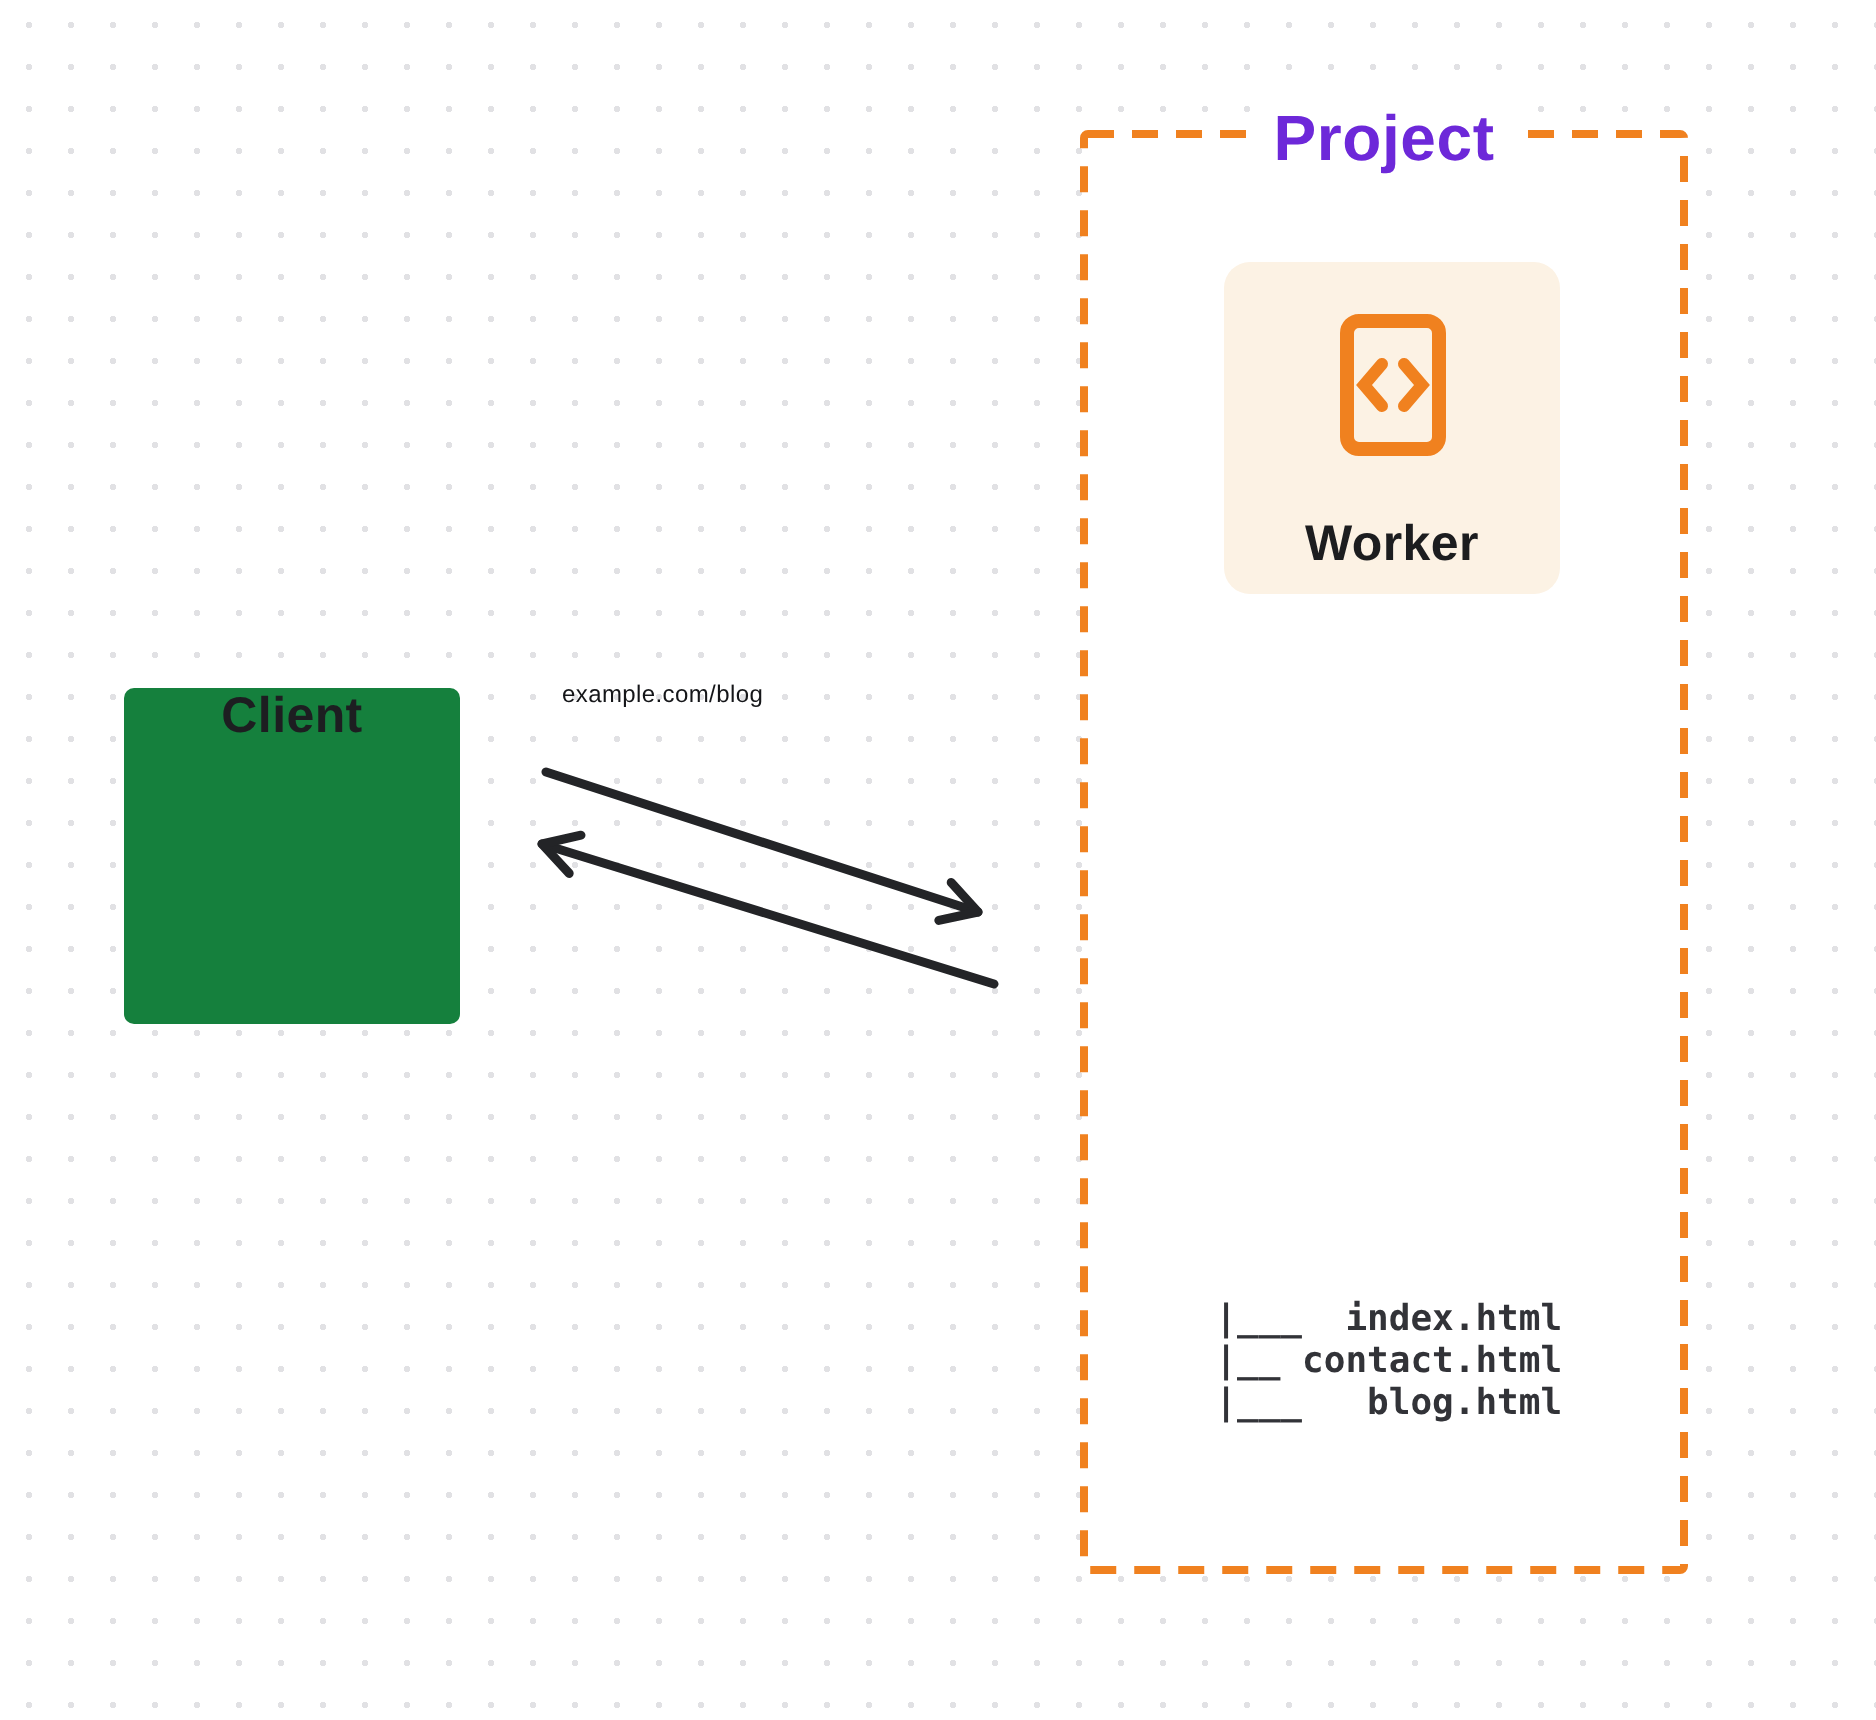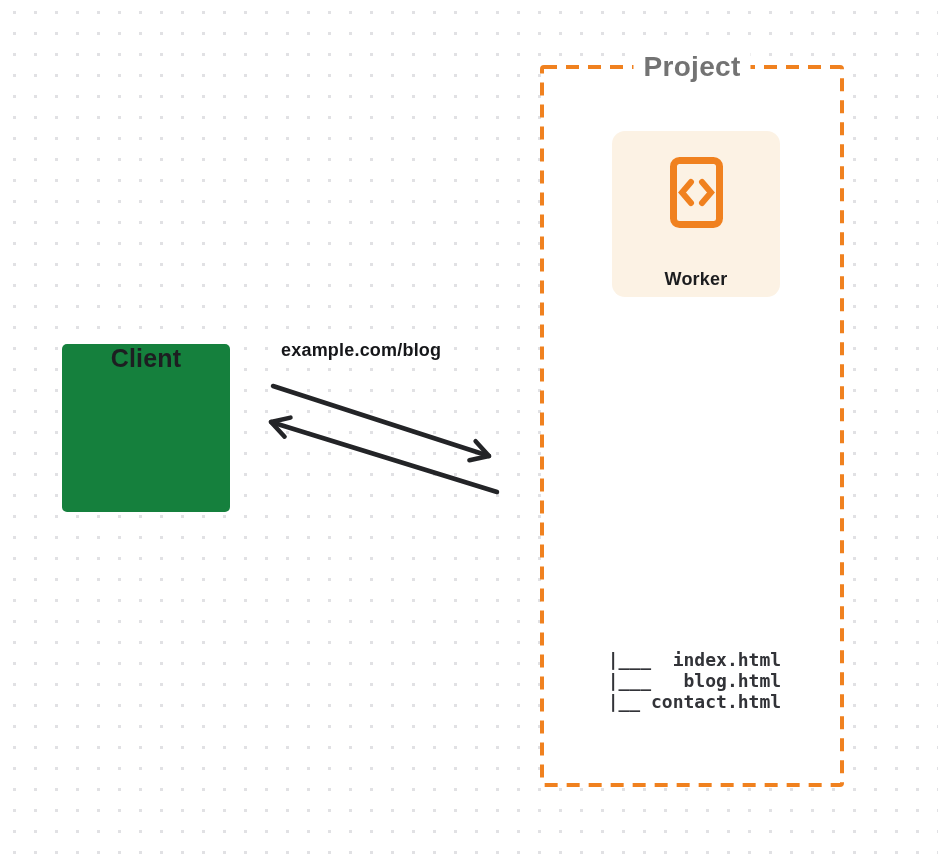--- a/index.html
+++ b/index.html
@@ -34,22 +34,22 @@
   .client-label {
     font-size: 25px;
     font-weight: 700;
     color: #1d1e21;
     letter-spacing: 0.2px;
   }
   
   .request-label {
     position: absolute;
     left: 281px; top: 340px;
-    font-size: 18px;
-    font-weight: 700;
+    font-size: 12px;
+    font-weight: 400;
     color: #151619;
     letter-spacing: 0.2px;
   }
   .arrows {
     position: absolute;
     left: 250px; top: 370px;
     overflow: visible;
   }
   
   .project-box {
@@ -61,23 +61,23 @@
     position: absolute;
     inset: 0;
   }
   .project-label {
     position: absolute;
     top: -14px;
     left: 50%;
     transform: translateX(-50%);
     background: #ffffff;
     padding: 0 10px;
-    font-size: 28px;
+    font-size: 32px;
     font-weight: 700;
-    color: #737373;
+    color: #6d28d9;
     letter-spacing: 0.3px;
     white-space: nowrap;
   }
   
   .card {
     position: absolute;
     background: #fcf2e4;
     border-radius: 13px;
     display: flex;
     flex-direction: column;
@@ -87,22 +87,22 @@
     left: 72px; top: 66px;
     width: 168px; height: 166px;
   }
   .card-assets {
     left: 67px; top: 415px;
     width: 170px; height: 167px;
   }
   .card-worker .card-icon { margin-top: 26px; }
   .card-assets .card-icon { margin-top: 34px; }
   .card-label {
-    margin-top: 41px;
-    font-size: 18px;
+    margin-top: 30px;
+    font-size: 25px;
     font-weight: 700;
     color: #1c1d1f;
     letter-spacing: 0.2px;
   }
   
   .file-tree {
     position: absolute;
     left: 46px; top: 584px;
     font-family: "DejaVu Sans Mono", "Liberation Mono", monospace;
     font-size: 18px;
@@ -149,16 +149,16 @@
         <path d="M21 25 L12 35.5 L21 46"></path>
         <path d="M32 25 L41 35.5 L32 46"></path>
       </g>
     </svg>
     <div class="card-label">Worker</div>
   </div>
 
 
   <div class="file-tree">
     <div class="tree-line">  |___  index.html</div>
+    <div class="tree-line">  |__ contact.html</div>
     <div class="tree-line">  |___   blog.html</div>
-    <div class="tree-line">  |__ contact.html</div>
   </div>
 </div>
 
 </body></html>

